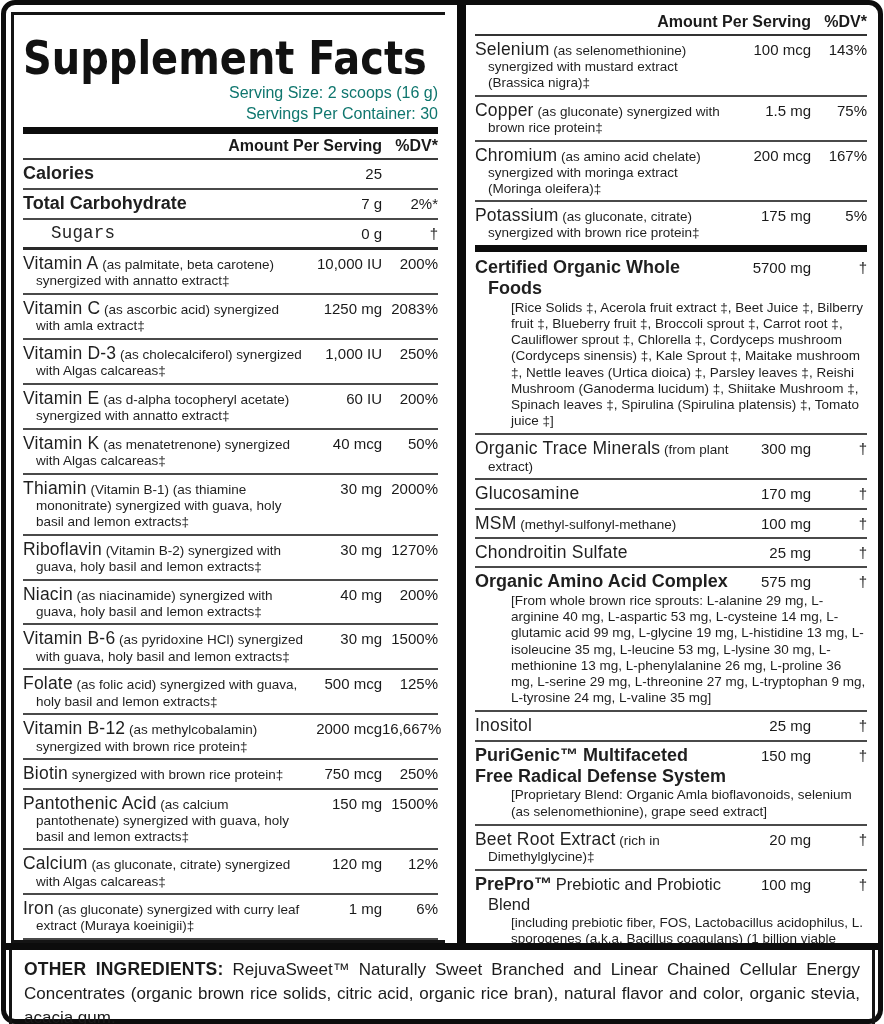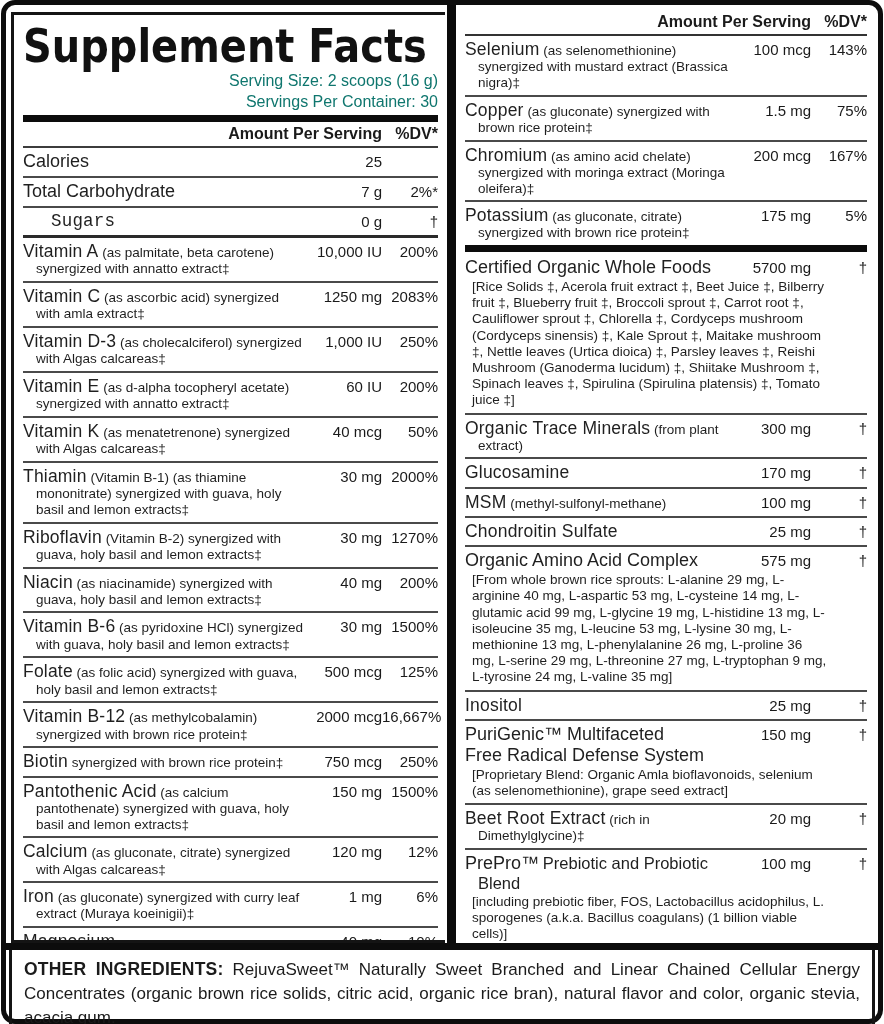--- a/index.html
+++ b/index.html
@@ -5,50 +5,50 @@
   * { box-sizing: border-box; margin: 0; padding: 0; }
   html, body { width: 884px; height: 1024px; background: #ffffff; overflow: hidden;
     font-family: "Liberation Sans", sans-serif; color: #1a1a1a; }
 
   .label { width: 882px; height: 1024px; margin: 0 1px; border: 5px solid #0d0d0d;
     border-radius: 14px; background: #fff; display: flex; flex-direction: column; }
 
   .main { height: 938px; flex: none; display: flex; align-items: stretch; overflow: hidden; }
 
   
-  .left-panel { width: 434px; flex: none; margin: 7px 2px 0 5px; border: 3px solid #141414;
-    border-right: none; padding: 6px 7px 0 9px; overflow: hidden; }
+  .left-panel { width: 434px; flex: none; margin: 7px 12px 0 5px; border: 3px solid #141414;
+    border-right: none; padding: 18px 7px 0 9px; overflow: hidden; }
 
   .title { font-family: "DejaVu Sans", "Liberation Sans", sans-serif; font-weight: bold;
     font-size: 47px; letter-spacing: 0px; white-space: nowrap; display: inline-block;
     transform: scaleX(0.85); transform-origin: left center; line-height: 1.05; color:#111; }
   .serving { font-size: 16px; line-height: 1.15; margin-top: 2px; color:#0f766e;text-align:right; }
 
   .thick-bar { height: 7px; background: #0c0c0c; margin-top: 4px; }
   .hdr-row { display: flex; align-items: baseline; padding: 3px 0 3px;
     border-bottom: 2px solid #3c3c3c; justify-content: space-between; }
   .hdr-amt { flex: 1; text-align: right; font-weight: bold; font-size: 16px; }
   .hdr-dv { width: 56px; text-align: right; font-weight: bold; font-size: 16px; }
 
   
   .rows .row { padding: 3px 0 4px; }
   .rows .row + .row { border-top: 2px solid #4a4a4a; }
   .rows .row.sep-med { border-top: 3px solid #2a2a2a; }
   .rows .row.sep-thick { border-top: 7px solid #0c0c0c; padding-top: 5px; }
   .line1 { display: flex; align-items: flex-start; }
   .rt { flex: 1; font-size: 13.5px; line-height: 1.16; padding-left: 13px; text-indent: -13px; color:#1f1f1f; }
   .nm { font-size: 17.5px; letter-spacing: 0.2px; }
-  .bname .nm, .bname .nm2 { font-weight: normal; font-size: 18px; letter-spacing: 0; }
+  .bname .nm, .bname .nm2 { font-weight: bold; font-size: 18px; letter-spacing: 0; }
   .nm2 { display: block; font-size: 17.5px; }
   .rest2 { font-size: 16.5px; }
   .ds { font-size: 13.5px; }
   .indent .rt { padding-left: 28px; text-indent: 0; font-family: Liberation Mono, monospace; }
   .amt { width: 78px; flex: none; text-align: right; font-size: 15px; padding-top: 2px; white-space: nowrap; }
   .dv { width: 56px; flex: none; text-align: right; font-size: 15px; padding-top: 2px; white-space: nowrap; }
-  .blend { margin-left: 7px; max-width: 356px; font-size: 13.5px; line-height: 1.2; margin-top: 1px; color:#1f1f1f; }
+  .blend { margin-left: 36px; max-width: 356px; font-size: 13.5px; line-height: 1.2; margin-top: 1px; color:#1f1f1f; }
 
   
   .vdivider { width: 9px; flex: none; background: #0b0b0b; }
   .right-panel { flex: 1; padding: 6px 11px 0 9px; overflow: hidden; display: flex; flex-direction: column; }
   .right-panel .hdr-row { border-bottom: 2px solid #333; padding-top: 2px; }
   .right-panel .thick-bar { margin-top: 3px; }
 
   
   .hbar { height: 7px; background: #0c0c0c; flex: none; }
   .other-box { flex: none; margin: 0 3px; border: 3px solid #141414; border-top: none;

